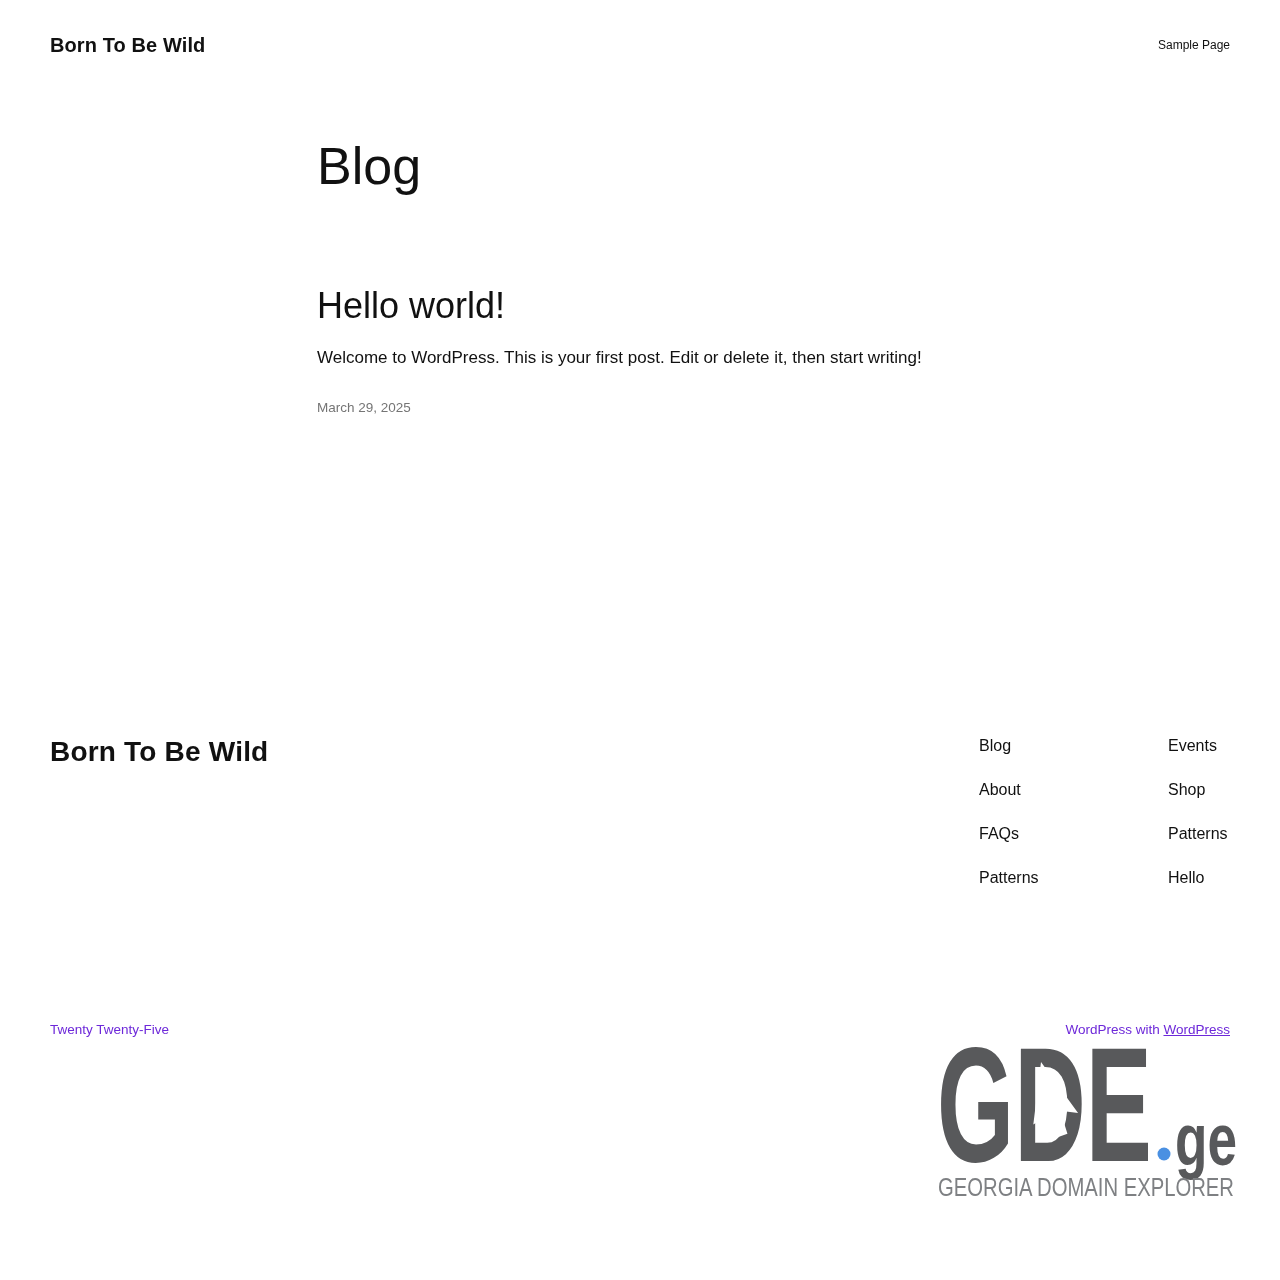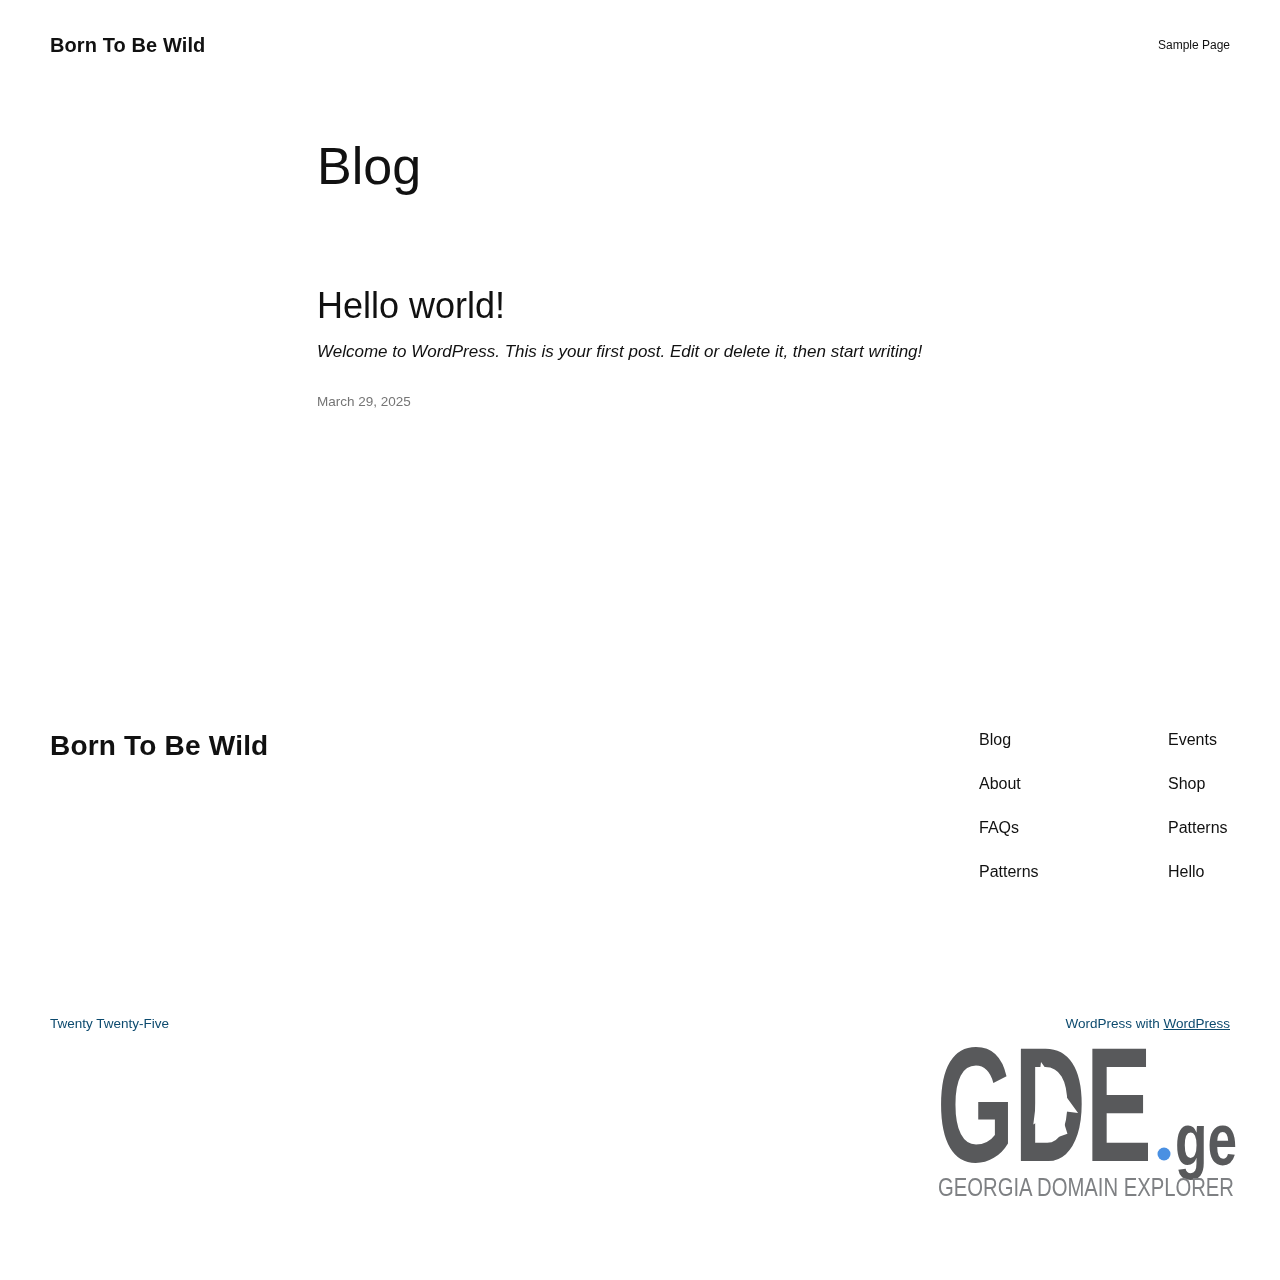--- a/index.html
+++ b/index.html
@@ -43,25 +43,24 @@
   }
   .post {
     margin-top: 94px;
   }
   .post-title {
     font-size: 36px;
     font-weight: 400;
     line-height: 40px;
   }
   .post-excerpt {
-    margin-top: 14px;
+    margin-top: 20px;
     font-size: 17px;
     line-height: 24px;
     color: #111111;
-    font-style: italic;
   }
   .post-date {
     display: inline-block;
     margin-top: 30px;
     font-size: 13.5px;
     line-height: 16px;
     color: #757575;
   }
 
   
@@ -94,21 +93,21 @@
   .footer-col a { display: block; }
 
   
   .credit-bar {
     margin-top: 135px;
     padding: 0 50px;
     display: flex;
     justify-content: space-between;
     font-size: 13.5px;
     line-height: 16px;
-    color: #0c4a6e;
+    color: #6d28d9;
   }
   .credit-right a { text-decoration: underline; }
 
   
   .watermark {
     position: absolute;
     left: 937px;
     top: 1035px;
     width: 303px;
     height: 170px;

